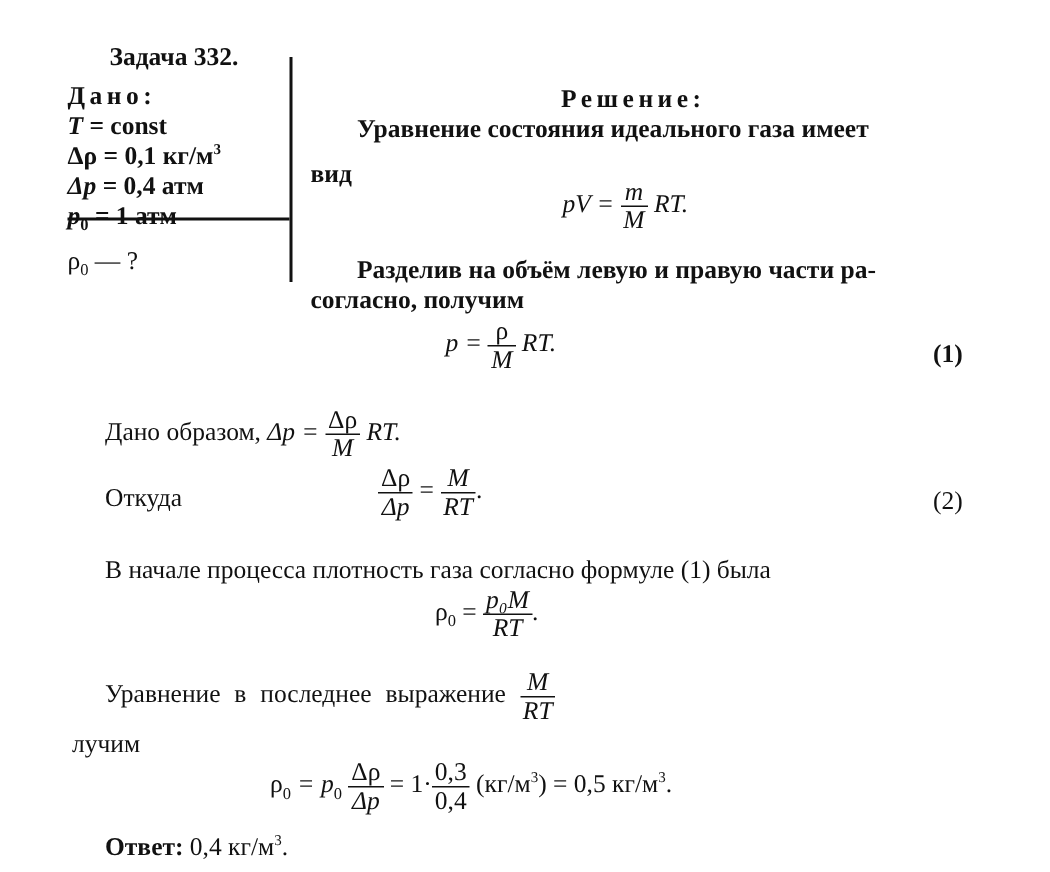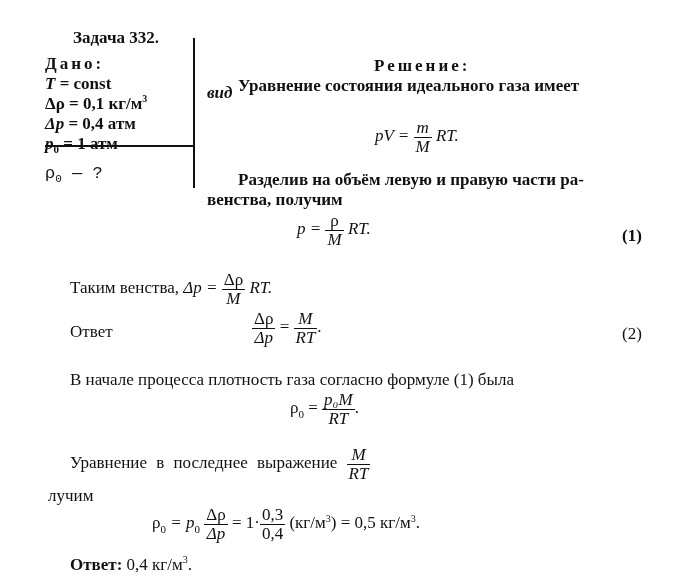--- a/index.html
+++ b/index.html
@@ -34,75 +34,75 @@
 </div>
 <div class="abs bold sz" style="left:45px;top:100px;">
   <span class="i">Δp</span>
   <span>= 0,4 атм</span>
 </div>
 <div class="abs bold sz" style="left:45px;top:120px;">
   <span class="i">p</span><sub>0</sub>
   <span>= 1 атм</span>
 </div>
 <div class="hline"></div>
-<div class="abs sz" style="left:45px;top:150px;font-family:Liberation Mono, monospace;">
+<div class="abs sz" style="left:45px;top:150px;">
   <span>ρ</span><sub>0</sub>
   <span>— ?</span>
 </div>
 <div class="vline"></div>
 
 <div class="abs bold sz spaced" style="left:374px;top:42px;">Решение:</div>
 <div class="abs bold sz" style="left:238px;top:62px;">Уравнение состояния идеального газа имеет</div>
-<div class="abs bold sz" style="left:207px;top:69px;font-style:italic;">вид</div>
+<div class="abs bold sz" style="left:207px;top:92px;">вид</div>
 
 <div class="abs sz i" style="left:375px;top:105px;">
   <span>pV =</span>
   <span class="frac"><span class="num">m</span><span>M</span></span>
   <span>RT.</span>
 </div>
 
 <div class="abs bold sz" style="left:238px;top:156px;text-align:center;">Разделив на объём левую и правую части ра-</div>
-<div class="abs bold sz" style="left:207px;top:176px;">венства, получим</div>
+<div class="abs bold sz" style="left:207px;top:176px;">согласно, получим</div>
 
 <div class="abs sz" style="left:297px;top:198px;">
   <span class="i">p =</span>
   <span class="frac"><span class="num">ρ</span><span class="i">M</span></span>
   <span class="i">RT.</span>
 </div>
 <div class="abs bold sz" style="left:622px;top:212px;">(1)</div>
 
 <div class="abs sz" style="left:70px;top:257px;">
-  <span>Таким венства,</span>
+  <span>Дано образом,</span>
   <span class="i">Δp =</span>
   <span class="frac"><span class="num">Δρ</span><span class="i">M</span></span>
   <span class="i">RT.</span>
 </div>
 
-<div class="abs sz" style="left:70px;top:308px;">Ответ</div>
+<div class="abs sz" style="left:70px;top:308px;">Откуда</div>
 <div class="abs sz" style="left:252px;top:296px;">
   <span class="frac"><span class="num">Δρ</span><span class="i">Δp</span></span>
   <span>=</span>
   <span class="frac i"><span class="num">M</span><span>RT</span></span><span>.</span>
 </div>
 <div class="abs sz" style="left:622px;top:310px;">(2)</div>
 
 <div class="abs sz" style="left:70px;top:356px;">В начале процесса плотность газа согласно формуле (1) была</div>
 <div class="abs sz" style="left:290px;top:377px;">
   <span>ρ</span><sub>0</sub>
   <span>=</span>
   <span class="frac i"><span class="num">p₀M</span><span>RT</span></span><span>.</span>
 </div>
 
 <div class="abs sz" style="left:70px;top:432px;word-spacing:5px;">
   <span>Уравнение в последнее выражение</span>
   <span class="frac i"><span class="num">M</span><span>RT</span></span>
 </div>
 <div class="abs sz" style="left:48px;top:472px;">лучим</div>
 
-<div class="abs sz" style="left:152px;top:492px;font-family:Liberation Serif, serif;">
+<div class="abs sz" style="left:180px;top:492px;font-family:Liberation Serif, serif;">
   <span>ρ</span><sub>0</sub>
   <span class="i">= p</span><sub>0</sub>
   <span class="frac"><span class="num">Δρ</span><span class="i">Δp</span></span>
   <span>= 1·</span><span class="frac"><span class="num">0,3</span><span>0,4</span></span>
   <span>(кг/м</span><sup>3</sup><span>)</span>
   <span>= 0,5 кг/м</span><sup>3</sup><span>.</span>
 </div>
 
 <div class="abs sz" style="left:70px;top:541px;">
   <span class="bold">Ответ:</span>

